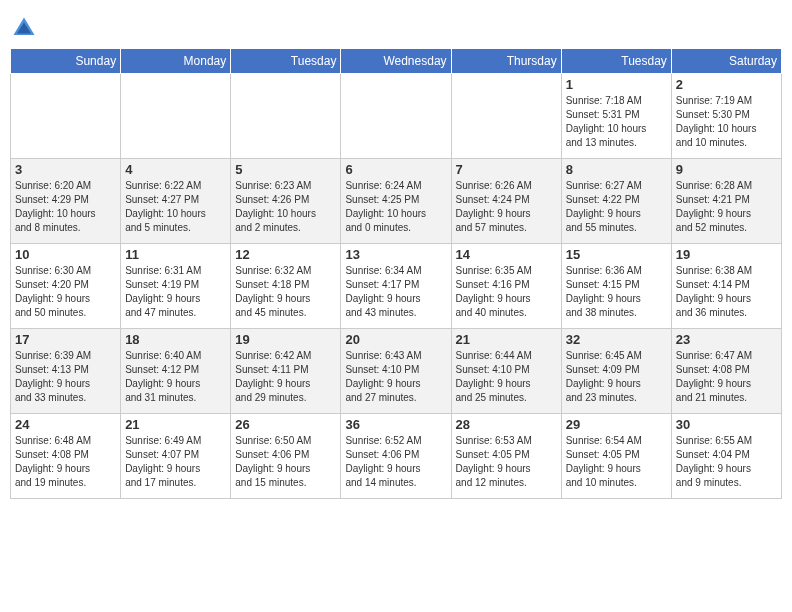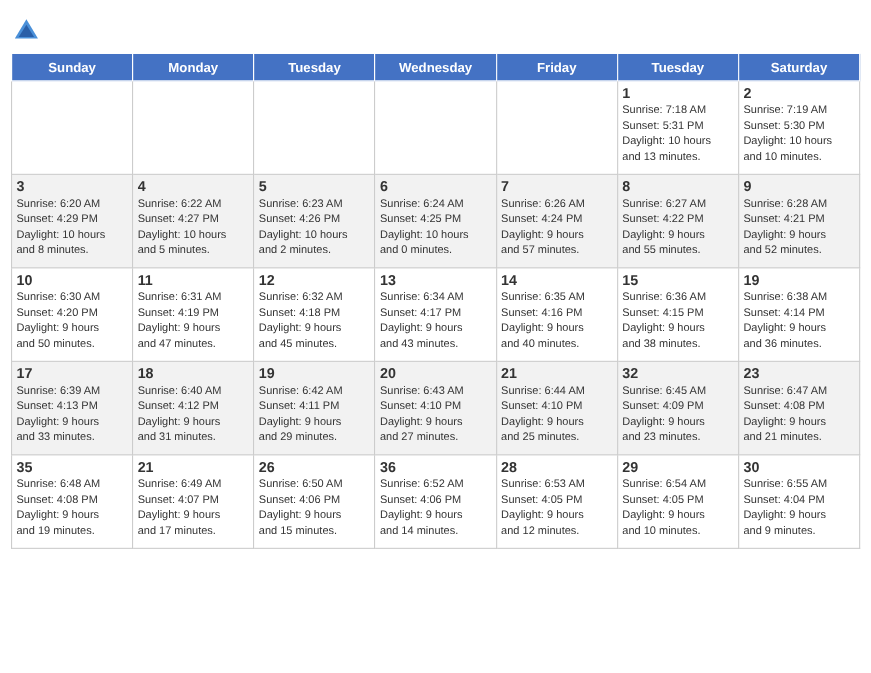--- a/index.html
+++ b/index.html
@@ -50,23 +50,23 @@
     }
     .calendar {
       width: 100%;
       border-collapse: collapse;
       table-layout: fixed;
     }
     .calendar thead th {
       background-color: #4472c4;
       color: #fff;
       font-size: 12px;
-      font-weight: bold;
+      font-weight: normal;
       padding: 5px 4px;
-      text-align: center;
+      text-align: right;
       border: 1px solid #fff;
     }
     .calendar tbody td {
       vertical-align: top;
       border: 1px solid #ccc;
       padding: 3px 4px;
       font-size: 10px;
       height: 85px;
       background: #fff;
     }
@@ -109,21 +109,21 @@
   </div>
 </div>
 
 <table class="calendar">
   <thead>
     <tr>
     <th>Sunday</th>
         <th>Monday</th>
         <th>Tuesday</th>
         <th>Wednesday</th>
-        <th>Friday</th>
+        <th>Thursday</th>
         <th>Tuesday</th>
         <th>Saturday</th>
       </tr>
   </thead>
   <tbody id="calendar-body">
   <tr>
         <td class="empty-cell"></td>
         <td class="empty-cell"></td>
         <td class="empty-cell"></td>
         <td class="empty-cell"></td>
@@ -222,21 +222,21 @@
           <span class="day-number">32</span>
           <div class="day-info">Sunrise: 6:45 AM<br>Sunset: 4:09 PM<br>Daylight: 9 hours<br>and 23 minutes.</div>
         </td>
         <td>
           <span class="day-number">23</span>
           <div class="day-info">Sunrise: 6:47 AM<br>Sunset: 4:08 PM<br>Daylight: 9 hours<br>and 21 minutes.</div>
         </td>
       </tr>
       <tr>
         <td>
-          <span class="day-number">35</span>
+          <span class="day-number">24</span>
           <div class="day-info">Sunrise: 6:48 AM<br>Sunset: 4:08 PM<br>Daylight: 9 hours<br>and 19 minutes.</div>
         </td>
         <td>
           <span class="day-number">21</span>
           <div class="day-info">Sunrise: 6:49 AM<br>Sunset: 4:07 PM<br>Daylight: 9 hours<br>and 17 minutes.</div>
         </td>
         <td>
           <span class="day-number">26</span>
           <div class="day-info">Sunrise: 6:50 AM<br>Sunset: 4:06 PM<br>Daylight: 9 hours<br>and 15 minutes.</div>
         </td>

